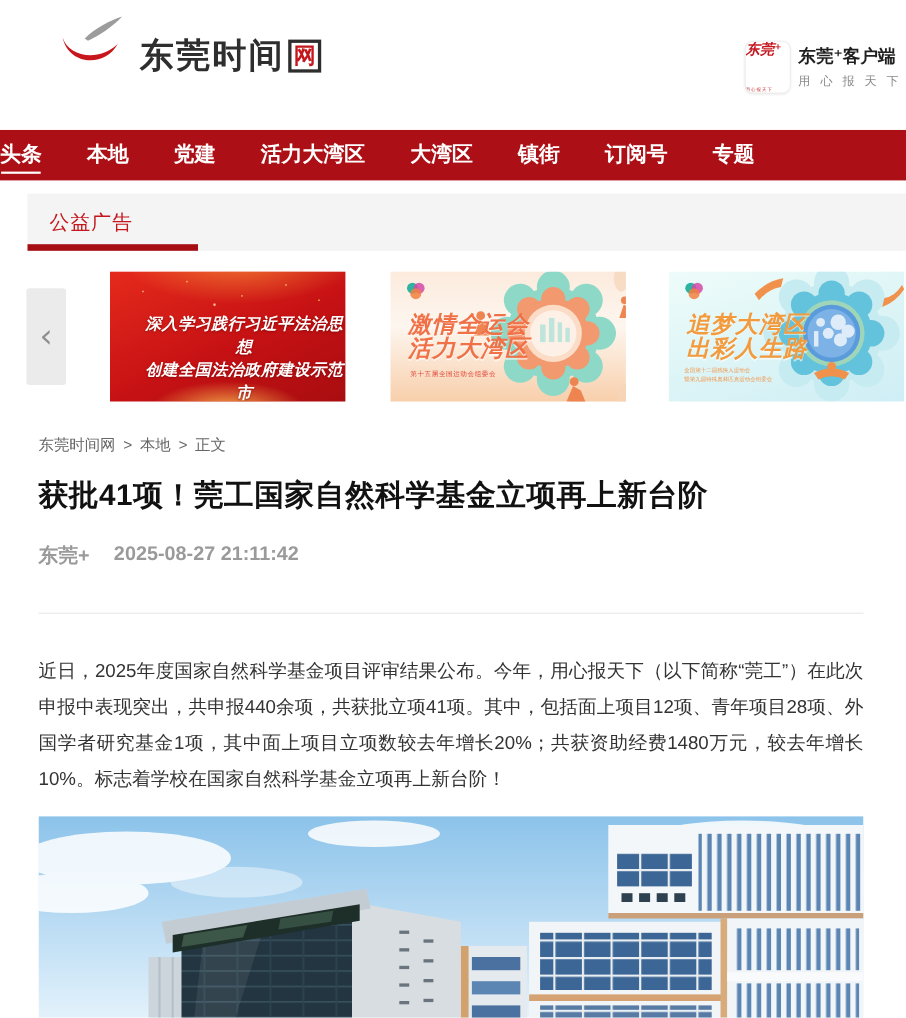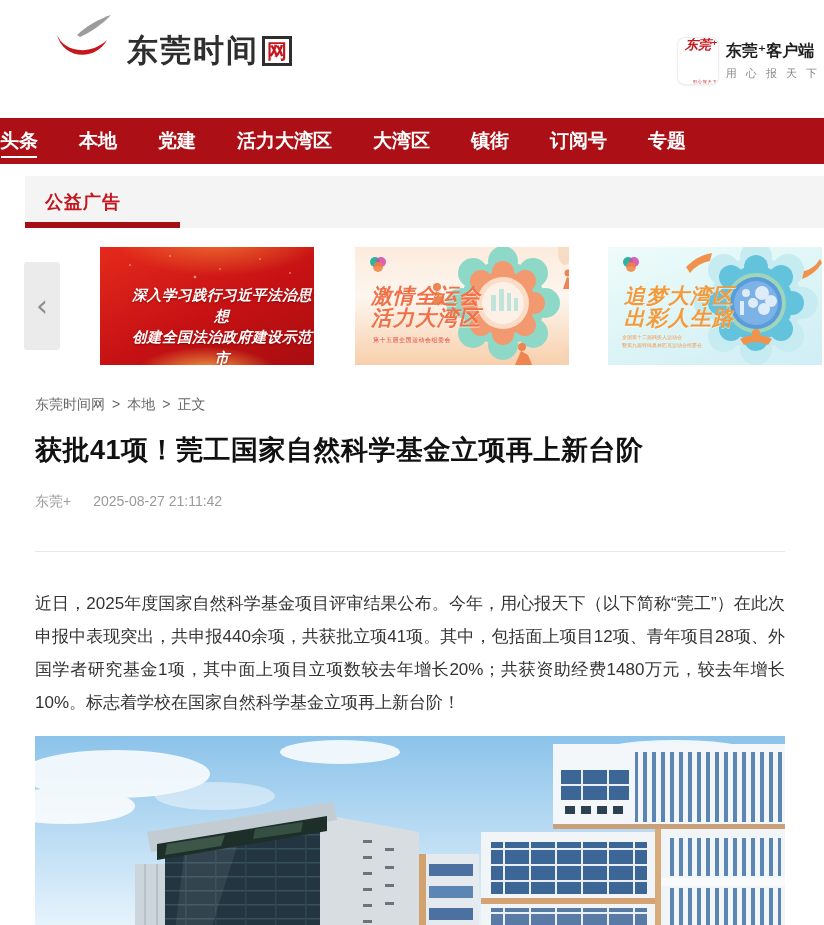--- a/index.html
+++ b/index.html
@@ -9,34 +9,34 @@
   
   .header { height:118px; position:relative; background:#fff; }
   .logo { position:absolute; left:53px; top:14px; cursor:pointer; }
   .logo-row { display:flex; align-items:flex-end; }
   .logo-swoosh { width:68px; height:52px; margin-right:6px; }
   .logo-title { font-size:31px; font-weight:700; color:#2e2e2e; letter-spacing:2px; display:flex; align-items:center; line-height:1; }
   .logo-boxed { display:inline-flex; align-items:center; justify-content:center; width:30px; height:30px; border:3px solid #2e2e2e; color:#c3161d; font-size:20px; font-weight:700; margin-left:3px; letter-spacing:0; }
   .logo-subtitle { margin-top:9px; font-size:15px; color:#3c3c3c; letter-spacing:9.5px; white-space:nowrap; }
 
   .app-badge { position:absolute; right:4px; top:38px; display:flex; align-items:center; cursor:pointer; }
-  .app-icon { width:40px; height:46px; border-radius:7px; background:#fff; box-shadow:0 0 0 1px #eee, 0 1px 3px rgba(0,0,0,.12); display:flex; flex-direction:column; align-items:flex-end; justify-content:center; overflow:hidden;gap:25px; }
+  .app-icon { width:40px; height:46px; border-radius:7px; background:#fff; box-shadow:0 0 0 1px #eee, 0 1px 3px rgba(0,0,0,.12); display:flex; flex-direction:column; align-items:flex-start; justify-content:center; overflow:hidden;gap:25px; }
   .app-icon-text { color:#c3161d; font-weight:700; font-size:13px; line-height:1.1; font-style:italic; }
   .app-icon-caption { color:#c3161d; font-size:4px; margin-top:2px; letter-spacing:1px; }
   .app-text { margin-left:8px; }
   .app-title { font-size:16px; font-weight:700; color:#1e1e1e; white-space:nowrap; }
   .app-slogan { font-size:11px; color:#8a8a8a; margin-top:4px; letter-spacing:3px; white-space:nowrap; }
 
   
   .nav { height:46px; background:#ac1016; display:flex; align-items:center; overflow:hidden; }
   .nav-item { color:#fff; font-size:19px; font-weight:700; text-decoration:none; margin-right:41px; position:relative; white-space:nowrap; line-height:46px; height:46px; }
   .nav-item.active::after { content:""; position:absolute; left:1px; right:1px; bottom:6px; height:2px; background:#fff; }
 
   
-  .ad-bar { margin:12px 0 0 25px; width:799px; height:52px; background:#f4f4f4; position:relative;font-weight:bold; }
+  .ad-bar { margin:12px 0 0 25px; width:799px; height:52px; background:#f4f4f4; position:relative; }
   .ad-tab { position:absolute; left:0; top:0; height:52px; display:flex; align-items:center; padding:0 20px; cursor:pointer; }
   .ad-tab-label { color:#c3161d; font-size:18px; letter-spacing:1px; }
   .ad-tab-underline { position:absolute; left:0; bottom:0; width:155px; height:6px; background:#a50e13; }
 
   
   .carousel { position:relative; height:160px; }
   .carousel-prev { position:absolute; left:24px; top:34px; width:36px; height:88px; background:#ebebeb; border:none; border-radius:3px; color:#8f8f8f; font-size:30px; line-height:88px; text-align:center; cursor:pointer; font-family:"DejaVu Sans",sans-serif; padding:0; }
   .banner { position:absolute; top:19px; width:214px; height:118px; overflow:hidden; cursor:pointer; }
   .banner-1 { left:100px;
     background:
@@ -60,21 +60,21 @@
   .banner-footer { position:absolute; left:18px; bottom:20px; font-size:6px; color:#e2453a; letter-spacing:.5px; }
   .banner-footer-2l { position:absolute; left:14px; bottom:16px; font-size:5px; line-height:8px; color:#f2994f; }
   .mini-logo { position:absolute; left:10px; top:8px; width:26px; height:20px; }
 
   
   .content { width:750px; margin-left:35px; }
   .breadcrumb { margin-top:8px; font-size:14px; color:#666; }
   .breadcrumb a { color:#666; text-decoration:none; }
   .breadcrumb .sep { margin:0 7px; color:#666; }
   .article-title { margin-top:19px; font-size:27px; font-weight:700; color:#111; letter-spacing:.5px; line-height:1.3; }
-  .article-meta { margin-top:25px; font-size:14px; color:#9a9a9a; display:flex; }
+  .article-meta { margin-top:25px; font-size:18px; color:#9a9a9a; display:flex;font-weight:bold; }
   .article-meta .src { margin-right:22px; }
   .divider { margin-top:40px; height:1px; background:#e8e8e8; width:750px; }
   .article-body { margin-top:35px; font-size:17px; color:#333; line-height:33px; text-align:justify; }
   .article-photo { margin-top:17px; width:750px; height:196px; display:block; }
 </style>
 </head>
 <body>
 
 <div class="header">
   <div class="logo">

